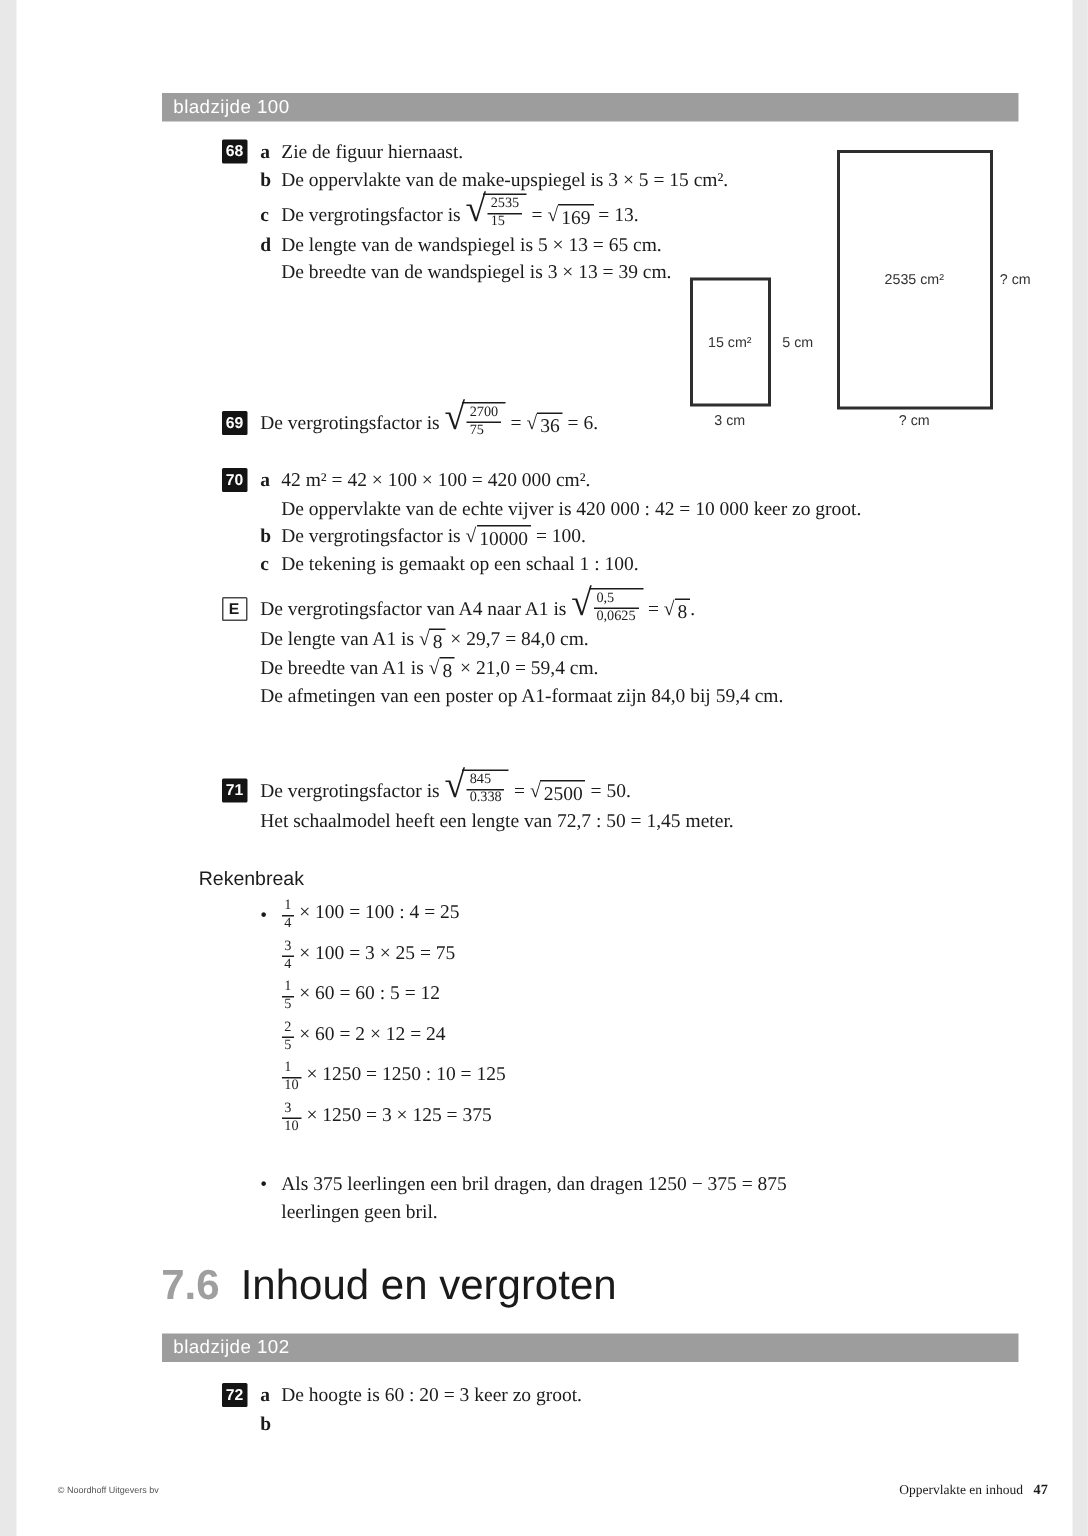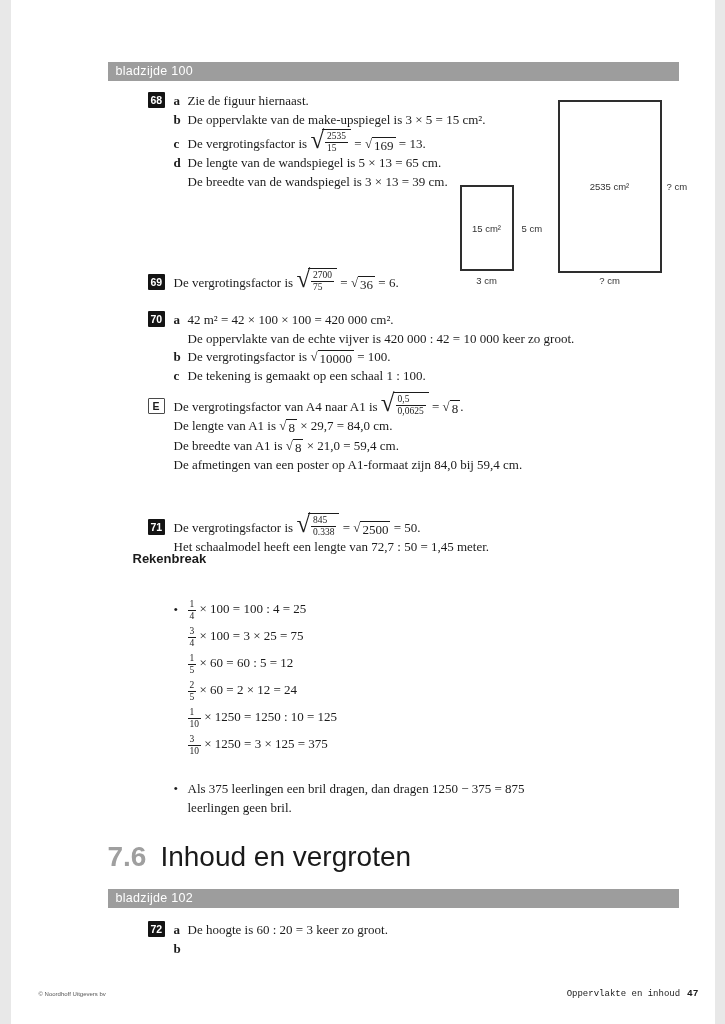--- a/index.html
+++ b/index.html
@@ -54,22 +54,22 @@
   }
   #lbl-small-area{left:449px;top:223px;width:54px;text-align:center;}
   #lbl-small-side{left:511px;top:223px;}
   #lbl-small-bottom{left:449px;top:275px;width:54px;text-align:center;}
   #lbl-large-area{left:547px;top:181px;width:104px;text-align:center;}
   #lbl-large-side{left:656px;top:181px;}
   #lbl-large-bottom{left:547px;top:275px;width:104px;text-align:center;}
 
   
   #rekenbreak-title{
-    position:absolute;left:122px;top:551px;
-    font-family:"Liberation Sans",sans-serif;font-weight:bold;font-size:13px;
+    position:absolute;left:122px;top:578px;
+    font-family:"Liberation Sans",sans-serif;font-weight:normal;font-size:13px;
   }
   #rekenbreak-list{position:absolute;left:123px;top:597px;}
   #rekenbreak-list .line{height:27px;align-items:center;}
   .slot-bullet{width:14px;flex:none;}
 
   #note-block{position:absolute;left:123px;top:780px;}
 
   
   #section-heading{
     position:absolute;left:97px;top:840px;
@@ -79,21 +79,21 @@
   #section-heading .hnum{font-weight:bold;color:var(--heading_gray,#9f9f9f);}
   #section-heading .htitle{margin-left:14px;color:#1a1a1a;}
 
   
   #footer-left{
     position:absolute;left:28px;top:991px;
     font-family:"Liberation Sans",sans-serif;font-size:6px;color:var(--footer_gray,#555);
   }
   #footer-right{
     position:absolute;right:16px;top:988px;text-align:right;
-    font-family:Liberation Mono, monospace;font-size:9px;color:#1b1b1b;
+    font-family:Liberation Serif, serif;font-size:9px;color:#1b1b1b;
   }
   #footer-right .pagenum{font-weight:bold;font-size:9.5px;margin-left:7px;}
 </style>
 </head>
 <body>
 
 <div class="page">
 
   <div class="banner" id="banner-100">bladzijde 100</div>
 

